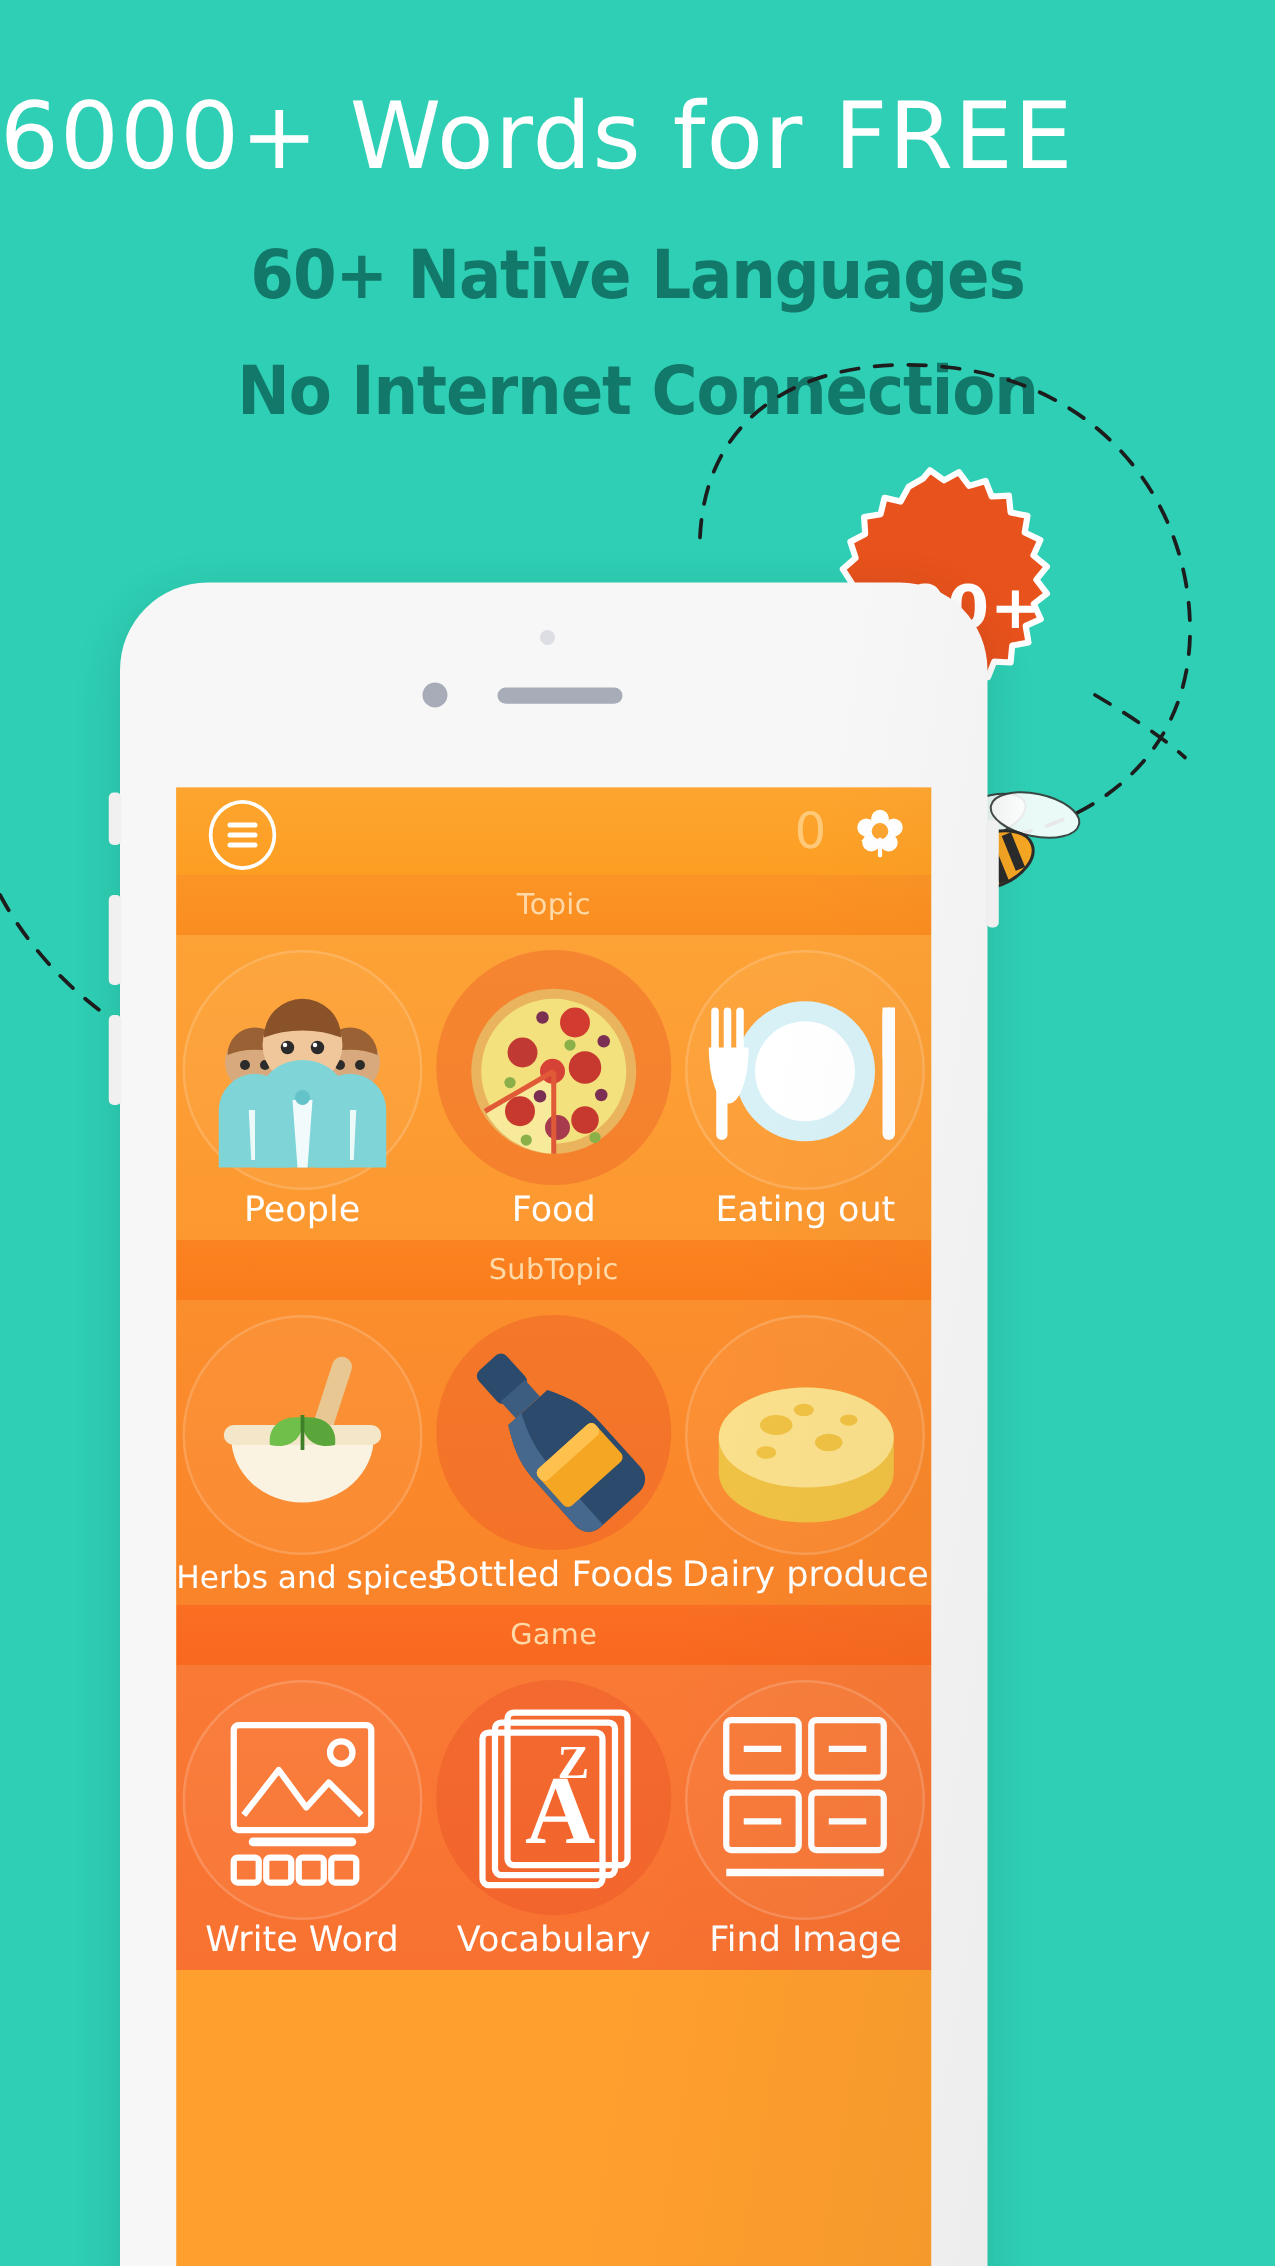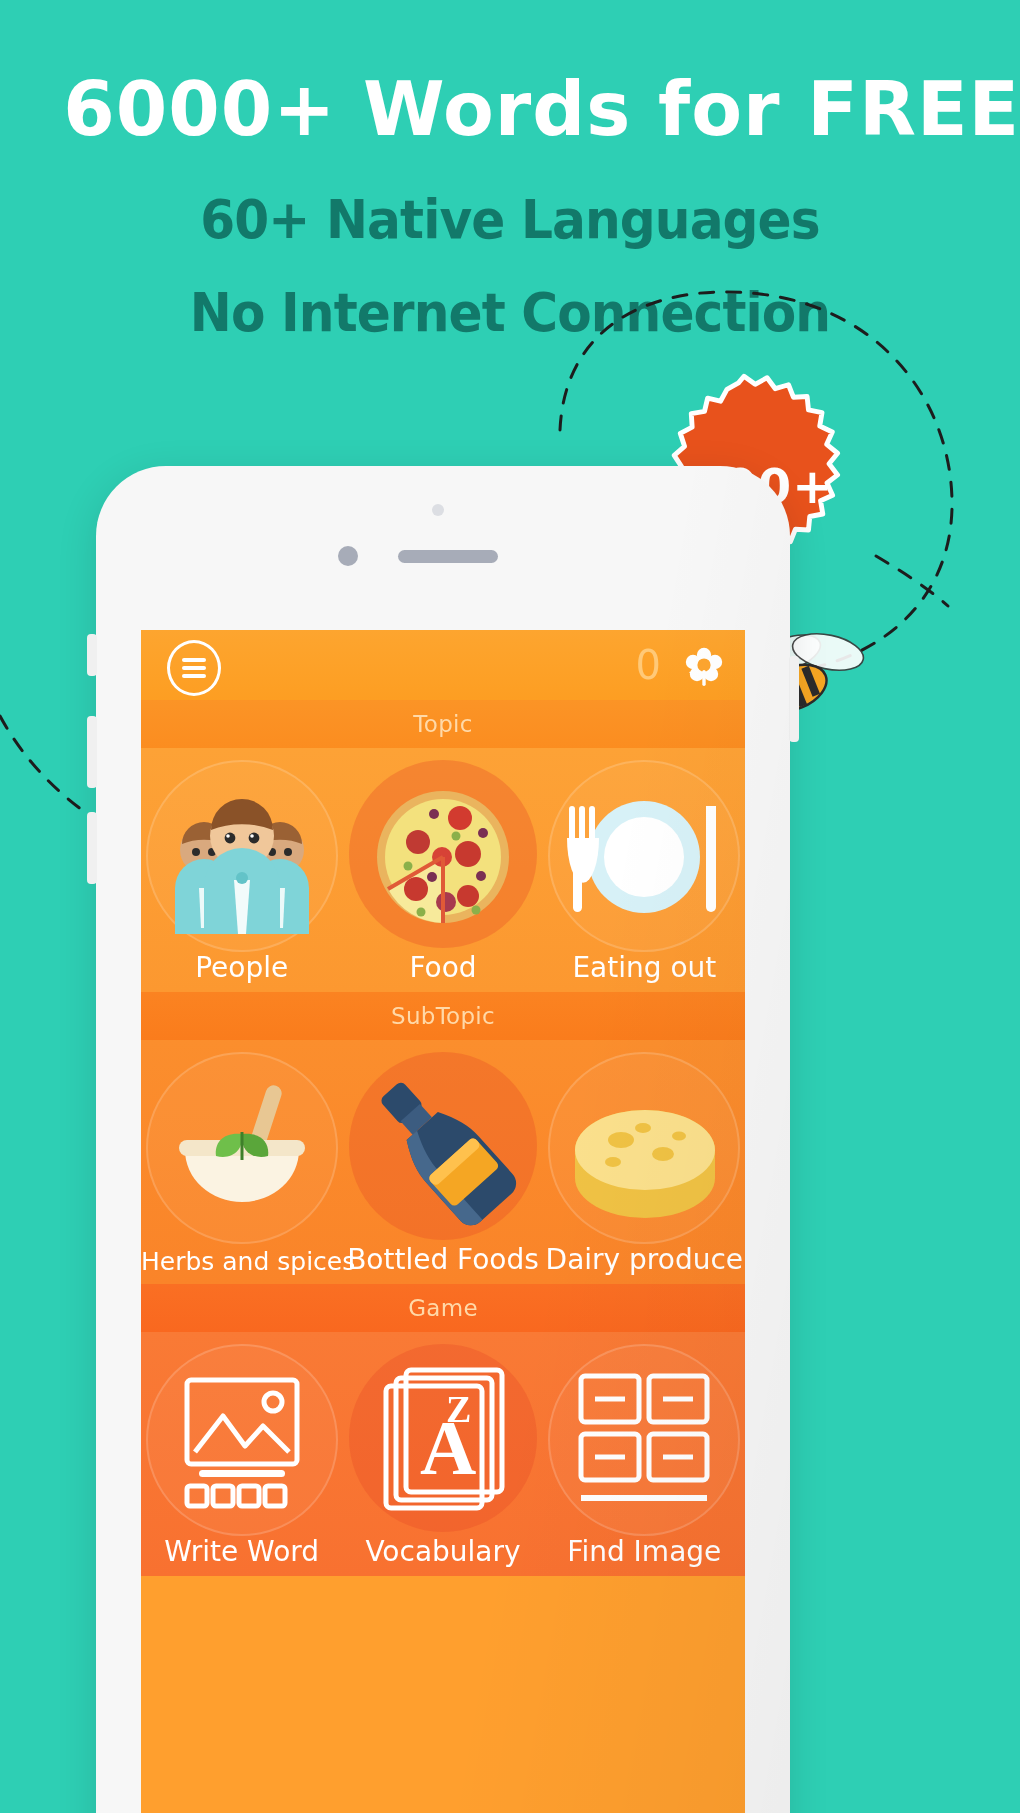--- a/index.html
+++ b/index.html
@@ -5,23 +5,23 @@
   html,body{margin:0;padding:0;}
   body{
     width:1020px;height:1813px;position:relative;overflow:hidden;
     background:#2ecfb4;
     font-family:"DejaVu Sans","Liberation Sans",sans-serif;
   }
   .stage{position:absolute;inset:0;}
 
   
   .headline{
-    position:absolute;top:72px;left:0;width:1020px;text-align:right;
+    position:absolute;top:72px;left:0;width:1020px;text-align:left;
     font-family:"DejaVu Sans","Liberation Sans",sans-serif;
-    font-size:74px;font-weight:700;color:#ffffff;letter-spacing:1px;
+    font-size:74px;font-weight:400;color:#ffffff;letter-spacing:1px;
     line-height:1.0;
   }
   .sub1{
     position:absolute;top:192px;left:0;width:1020px;text-align:center;
     font-size:54px;font-weight:700;color:#12796a;
     letter-spacing:-1px;line-height:1.05;
     transform:scaleX(.93);
   }
   .sub2{
     position:absolute;top:285px;left:0;width:1020px;text-align:center;

